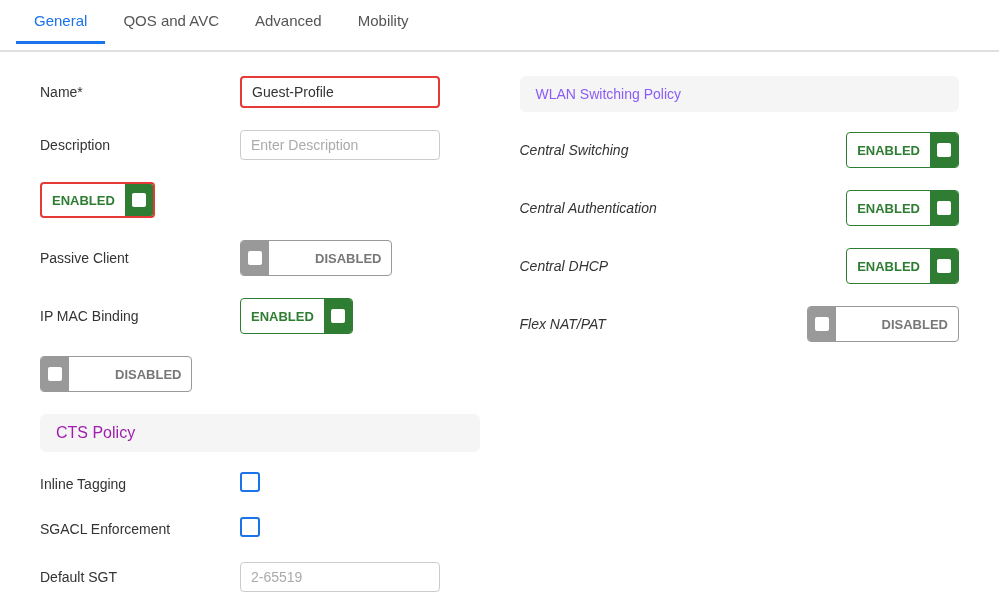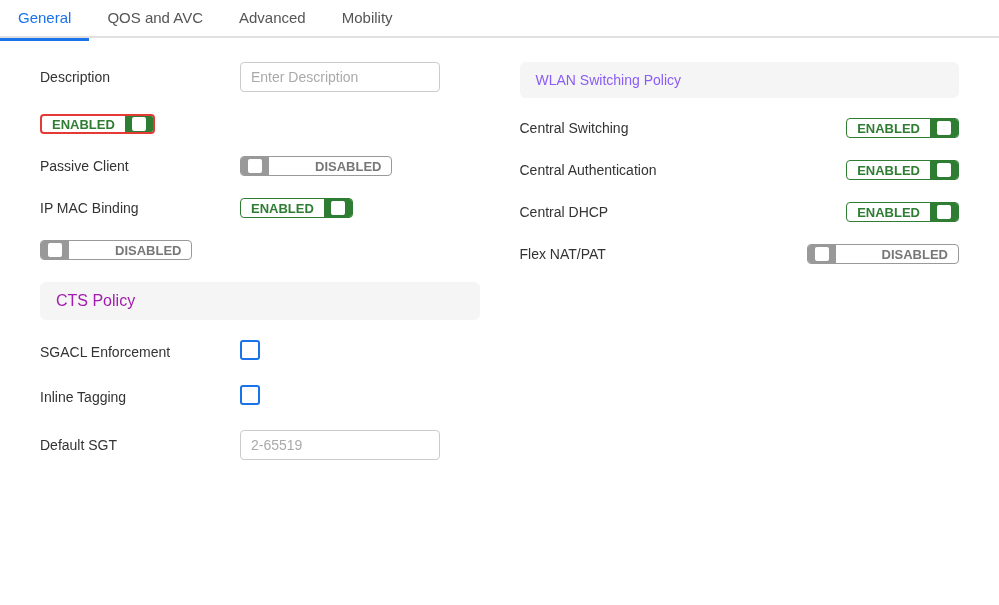--- a/index.html
+++ b/index.html
@@ -8,24 +8,24 @@
       font-size: 14px;
       color: #333;
       background: #fff;
       width: 999px;
       min-height: 605px;
     }
 
     
     .tabs {
       display: flex;
-      align-items: center;
+      align-items: flex-start;
       border-bottom: 2px solid #e0e0e0;
-      padding: 0 0;
-      height: 38px;
+      padding: 0 16px;
+      height: 52px;
     }
     .tab {
       padding: 12px 18px;
       cursor: pointer;
       font-size: 15px;
       color: #555;
       border-bottom: 3px solid transparent;
       margin-bottom: -2px;
       white-space: nowrap;
     }
@@ -90,21 +90,21 @@
     
     .toggle-btn {
       display: inline-flex;
       align-items: flex-end;
       gap: 0;
       border-radius: 4px;
       cursor: pointer;
       font-size: 13px;
       font-weight: 600;
       overflow: hidden;
-      height: 20px;
+      height: 36px;
     }
     .toggle-btn.enabled {
       border: 1.5px solid #2e7d32;
     }
     .toggle-btn.disabled-state {
       border: 1.5px solid #999;
     }
     .toggle-label {
       padding: 0 10px;
       height: 100%;
@@ -185,20 +185,21 @@
 
     .right-row {
       display: flex;
       align-items: center;
       margin-bottom: 22px;
     }
     .right-label {
       flex: 1;
       font-size: 14px;
       color: #333;
+      font-style: italic;
     }
     .right-control {
       flex-shrink: 0;
     }
   </style>
 </head>
 <body>
 
 <div class="tabs">
   <div class="tab active">
@@ -212,20 +213,26 @@
   </div>
   <div class="tab">
     <span>Mobility</span>
   </div>
 </div>
 
 <div class="content">
 
   <div class="left-panel">
 
+    <div class="form-row">
+      <div class="form-label">Name*</div>
+      <div class="form-control">
+        <input type="text" class="text-input highlight" value="Guest-Profile" style="">
+      </div>
+    </div>
 
     <div class="form-row">
       <div class="form-label">Description</div>
       <div class="form-control">
         <input type="text" class="text-input" placeholder="Enter Description" style="">
       </div>
     </div>
 
     <div class="form-row">
       <div class="form-control">
@@ -271,28 +278,28 @@
           <span class="toggle-label">DISABLED</span>
         </div>
       </div>
     </div>
 
     <div class="section-label">
       <span>CTS Policy</span>
     </div>
 
     <div class="form-row">
+      <div class="form-label">Inline Tagging</div>
+      <div class="form-control">
+        <div class="checkbox"></div>
+      </div>
+    </div>
+
+    <div class="form-row">
       <div class="form-label">SGACL Enforcement</div>
-      <div class="form-control">
-        <div class="checkbox"></div>
-      </div>
-    </div>
-
-    <div class="form-row">
-      <div class="form-label">Inline Tagging</div>
       <div class="form-control">
         <div class="checkbox"></div>
       </div>
     </div>
 
     <div class="form-row">
       <div class="form-label">Default SGT</div>
       <div class="form-control">
         <input type="text" class="text-input" placeholder="2-65519" style="">
       </div>

